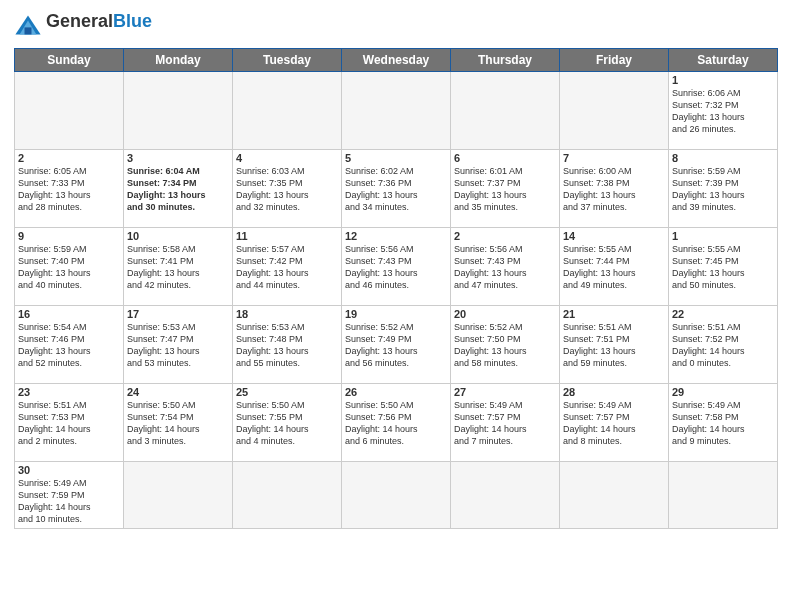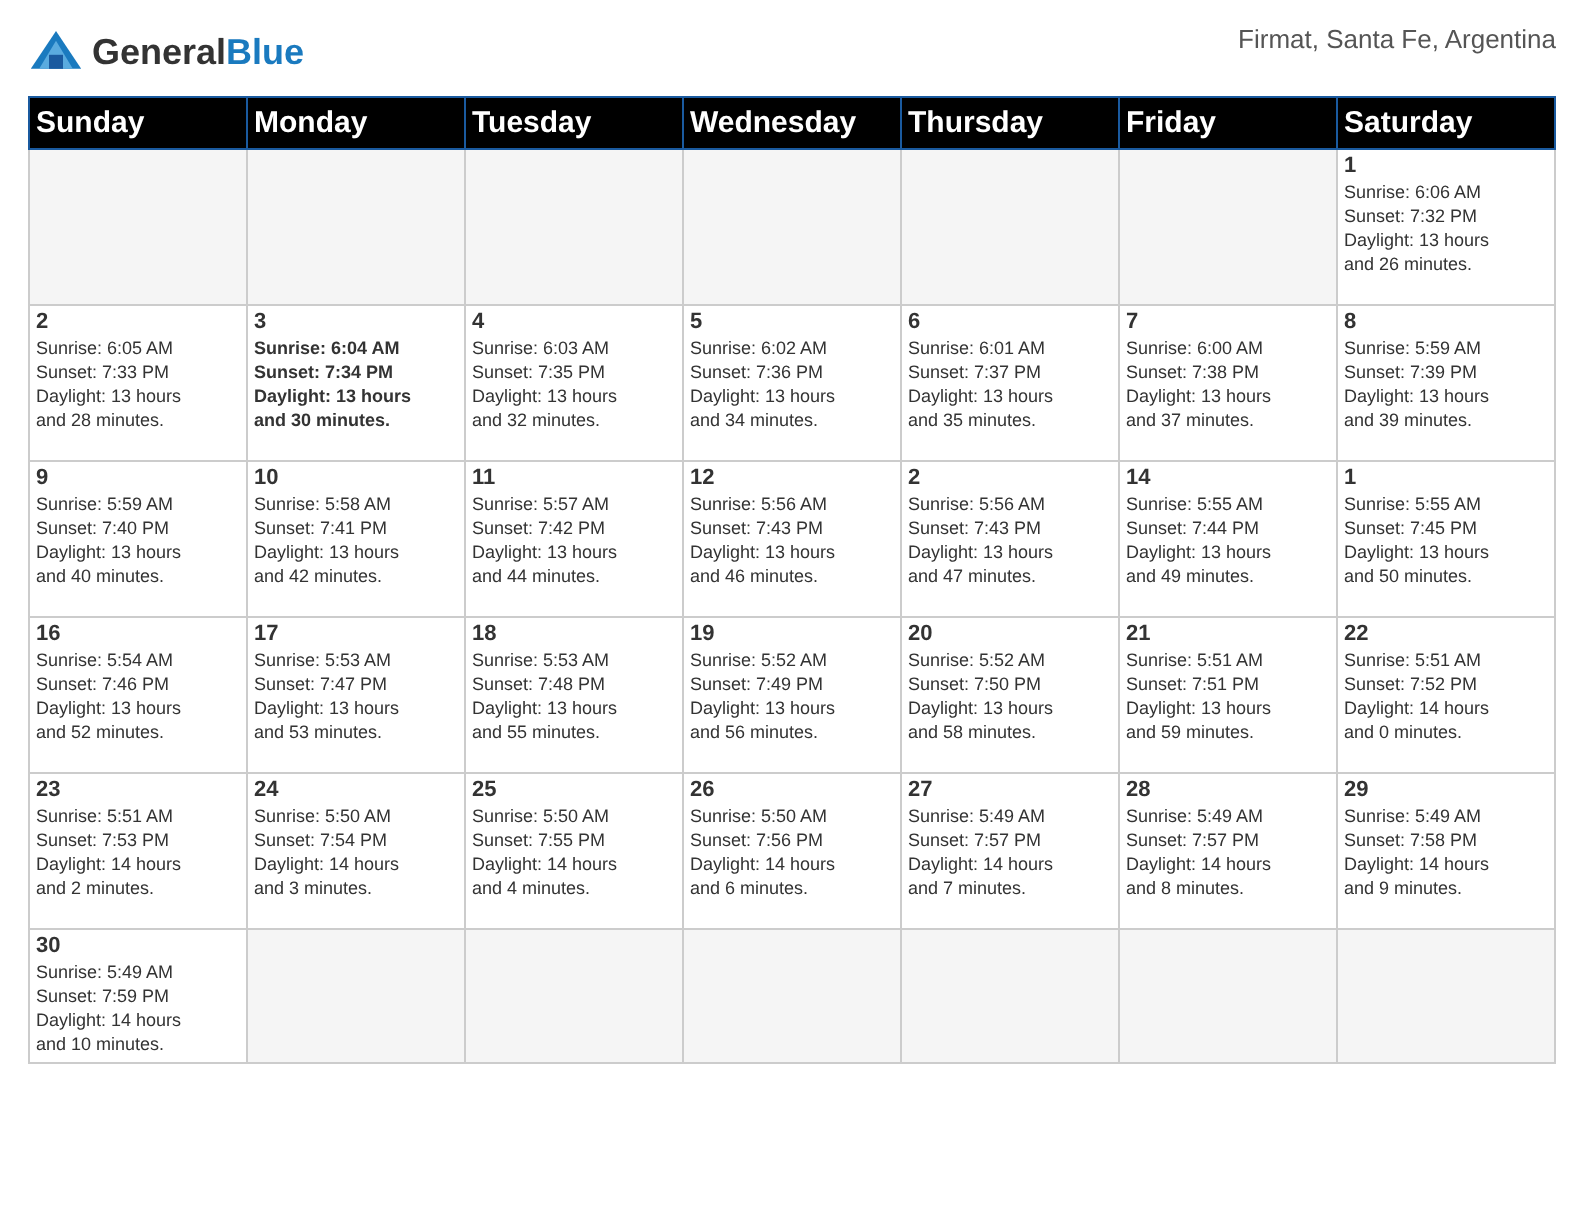--- a/index.html
+++ b/index.html
@@ -17,21 +17,21 @@
       padding: 12px 14px 10px 14px;
     }
     .header {
       display: flex;
       align-items: flex-start;
       justify-content: space-between;
       margin-bottom: 8px;
     }
     .logo {
       display: flex;
-      align-items: center;
+      align-items: flex-start;
       gap: 4px;
     }
     .logo-text {
       font-size: 18px;
       line-height: 1;
     }
     .logo-general { color: #333; font-weight: bold; }
     .logo-blue { color: #1a7abf; font-weight: bold; }
     .logo-icon {
       width: 28px;
@@ -49,26 +49,26 @@
     .subtitle {
       font-size: 13px;
       color: #555;
     }
     .calendar {
       width: 100%;
       border-collapse: collapse;
       table-layout: fixed;
     }
     .calendar th {
-      background: #000000;
+      background: #737373;
       color: white;
-      font-size: 15px;
+      font-size: 12px;
       font-weight: bold;
       padding: 4px 3px;
-      text-align: left;
+      text-align: center;
       border: 1px solid #1a5a9f;
     }
     .calendar td {
       border: 1px solid #ccc;
       vertical-align: top;
       padding: 2px 3px;
       height: 78px;
       background: white;
       font-size: 9.5px;
       color: #333;
@@ -103,21 +103,20 @@
         <polygon points="20,12 32,32 8,32" fill="#5aabdf"></polygon>
         <rect x="15" y="22" width="10" height="10" fill="#1a5a9f"></rect>
       </svg>
       <div>
         <div class="logo-text">
           <span class="logo-general">General</span><span class="logo-blue">Blue</span>
         </div>
       </div>
     </div>
     <div class="title-block">
-      <div class="subtitle">Firmat, Santa Fe, Argentina</div>
     </div>
   </div>
 
   <table class="calendar">
     <thead>
       <tr>
         <th>Sunday</th>
         <th>Monday</th>
         <th>Tuesday</th>
         <th>Wednesday</th>

